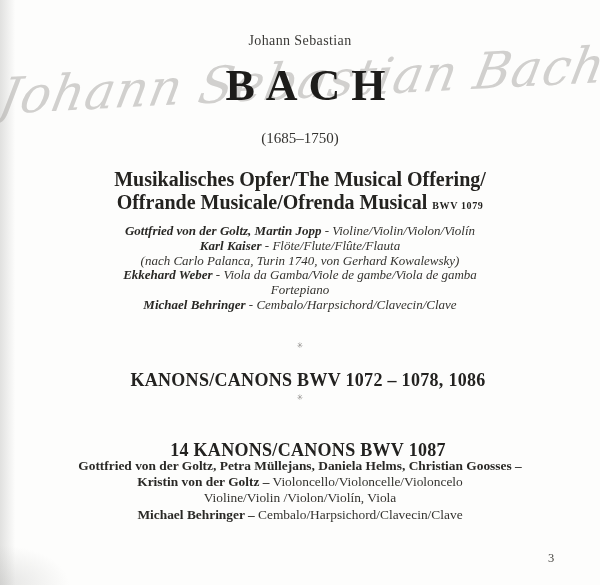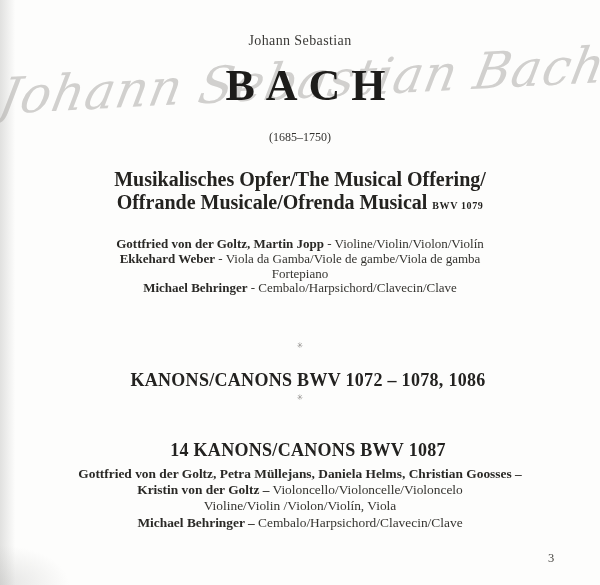--- a/index.html
+++ b/index.html
@@ -41,29 +41,29 @@
   }
   .surname {
     top: 60px;
     font-size: 44px;
     font-weight: bold;
     letter-spacing: 11px;
     padding-left: 11px; 
     color: #1d1c1a;
     z-index: 2;
   }
-  .dates { top: 130px; font-size: 12px; color: #33322f; }
+  .dates { top: 130px; font-size: 15px; color: #33322f; }
 
   .work-title { top: 168px; font-size: 20px; font-weight: bold; line-height: 23px; color: #242320; text-align: center; }
   .work-title .bwv { font-size: 10px; font-weight: bold; letter-spacing: 0.6px; }
 
   .ensemble { font-size: 13px; line-height: 14.8px; color: #34332f; }
   .ensemble .b { font-weight: bold; color: #2a2926; }
-  .ensemble-top { top: 237px; }
-  .ensemble-bottom { top: 458px; font-size: 13.4px; line-height: 16.2px; margin-top: 8px; }
+  .ensemble-top { top: 224px; font-style: italic; }
+  .ensemble-bottom { top: 458px; font-size: 13.4px; line-height: 16.2px; }
 
   .ornament { font-family: "DejaVu Sans", sans-serif; font-size: 8px; color: #8f8d8a; }
   .o1 { top: 341px; }
   .o2 { top: 393px; }
 
   .kanons { margin: 8px; font-size: 18px; font-weight: bold; letter-spacing: 0.3px; color: #232220; }
   .k1 { top: 362px; }
   .k2 { top: 432px; }
 
   .page-number {
@@ -84,20 +84,22 @@
   <div class="center surname">BACH</div>
   <div class="center dates">(1685–1750)</div>
 
   <div class="center work-title">
     <div>Musikalisches Opfer/The Musical Offering/</div>
     <div><span>Offrande Musicale/Ofrenda Musical</span> <span class="bwv">BWV 1079</span></div>
   </div>
 
   <div class="center ensemble ensemble-top">
     <div><span class="b">Gottfried von der Goltz, Martin Jopp</span><span> - Violine/Violin/Violon/Violín</span></div>
+    <div><span class="b">Karl Kaiser</span><span> - Flöte/Flute/Flûte/Flauta</span></div>
+    <div><span class="b"></span><span>(nach Carlo Palanca, Turin 1740, von Gerhard Kowalewsky)</span></div>
     <div><span class="b">Ekkehard Weber</span><span> - Viola da Gamba/Viole de gambe/Viola de gamba</span></div>
     <div><span class="b"></span><span>Fortepiano</span></div>
     <div><span class="b">Michael Behringer</span><span> - Cembalo/Harpsichord/Clavecin/Clave</span></div>
   </div>
 
   <div class="center ornament o1">✳</div>
 
   <h2 class="center kanons k1">KANONS/CANONS BWV 1072 – 1078, 1086</h2>
 
   <div class="center ornament o2">✳</div>

